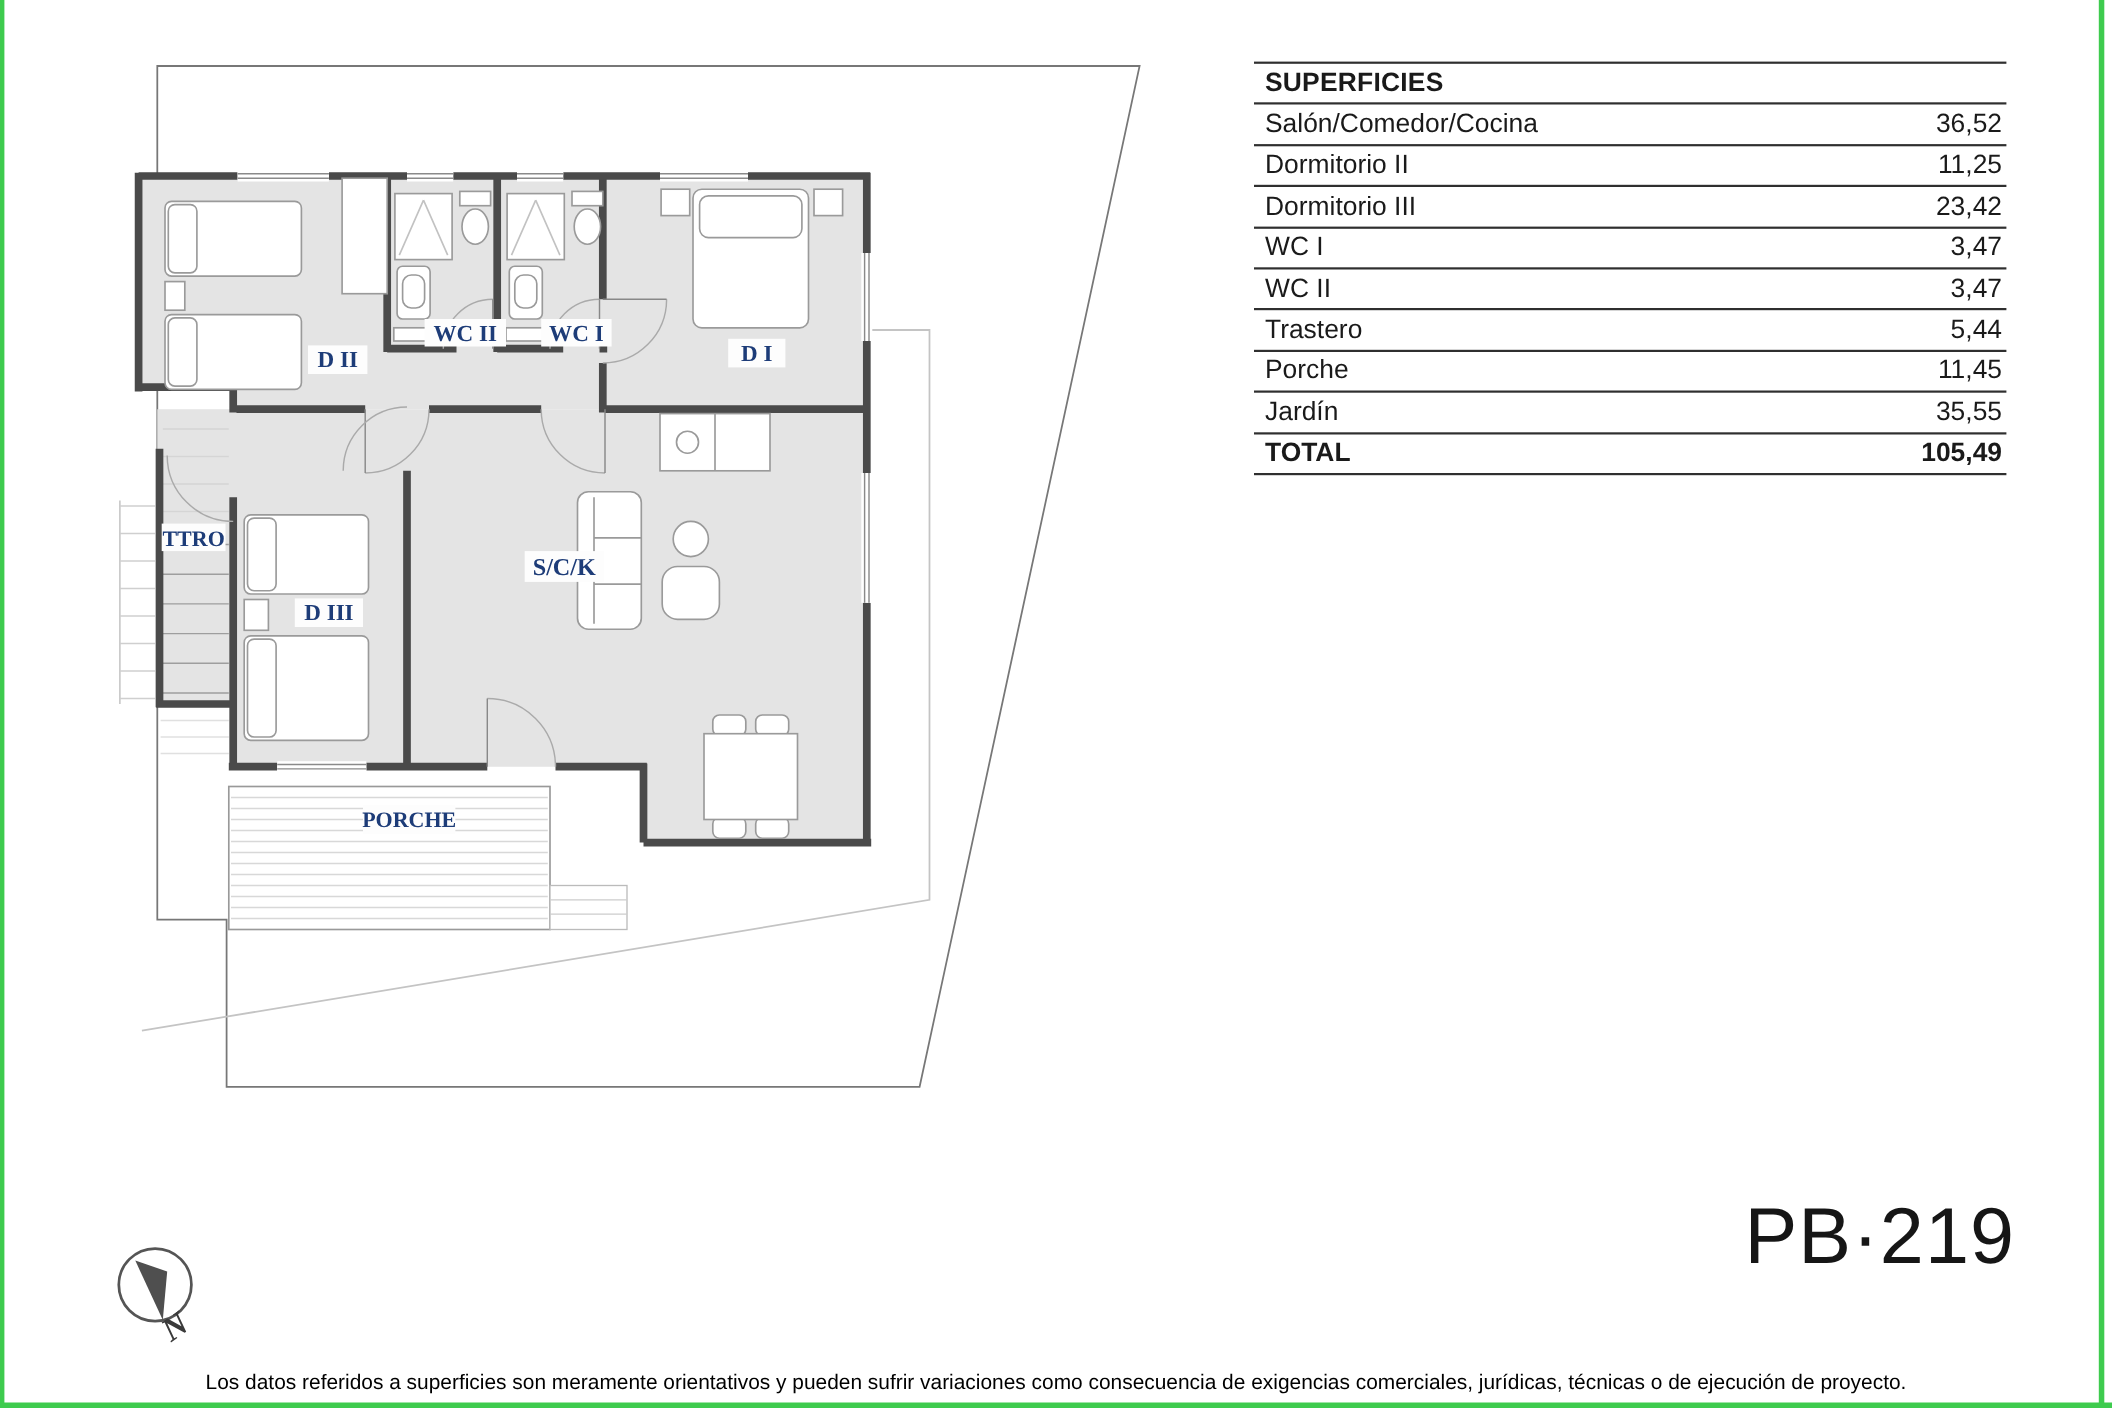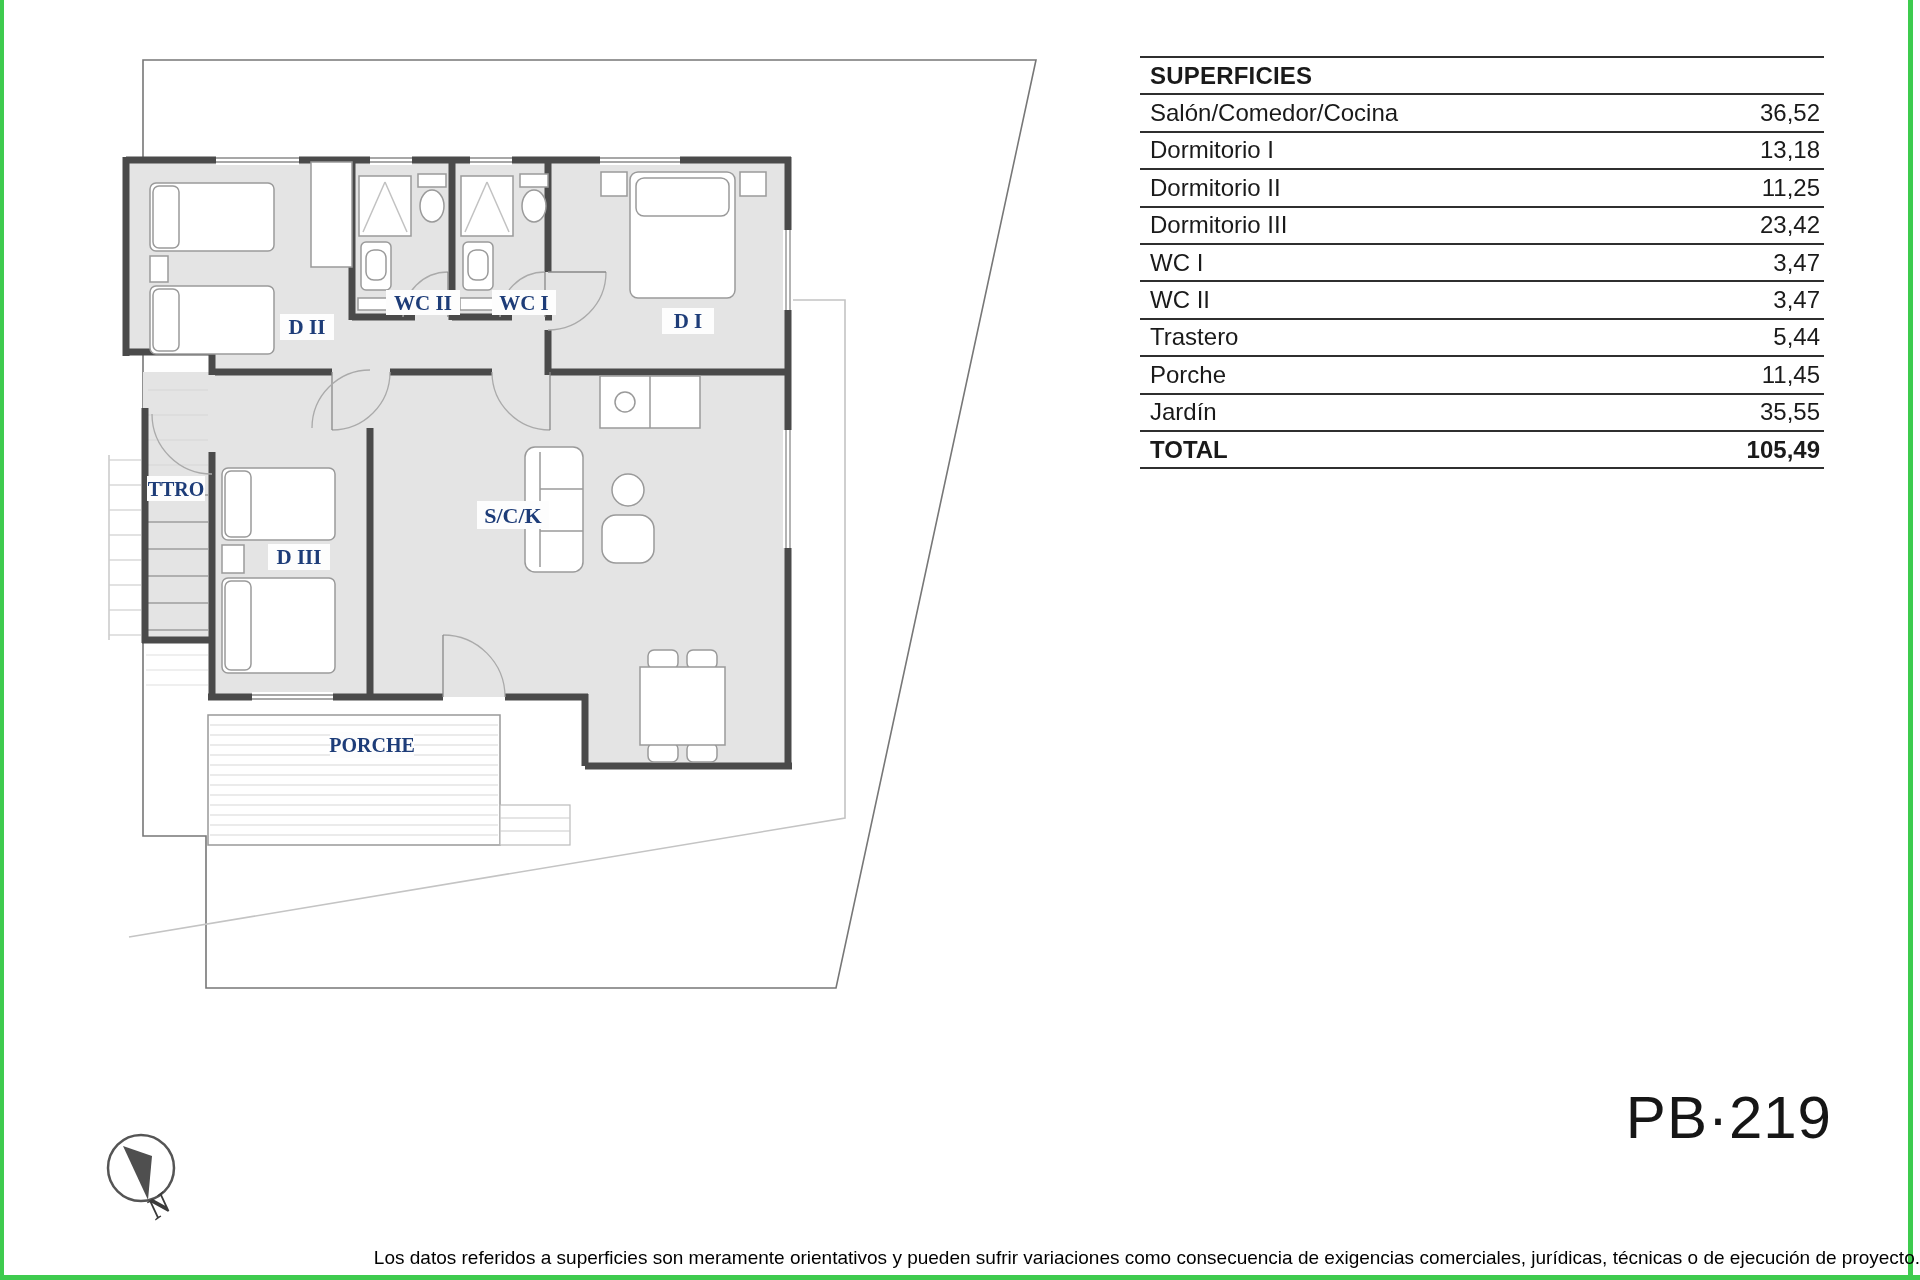--- a/index.html
+++ b/index.html
@@ -15,24 +15,24 @@
   .srow{display:flex;align-items:center;height:35.4px;border-top:2px solid #2f2f2f;
         font-size:24px;line-height:1;justify-content:center;}
   .srow:last-child{border-bottom:2px solid #2f2f2f;}
   .srow .lbl{flex:1;padding-left:10px;white-space:nowrap;}
   .srow .val{padding-right:4px;text-align:right;white-space:nowrap;}
   .srow.header .lbl{font-weight:700;letter-spacing:0.2px;}
   .srow.total{font-weight:700;}
 
   
   #plan-code{position:absolute;left:1380px;top:1088px;width:452px;text-align:right;
-             font-size:60px;font-weight:400;letter-spacing:1px;color:#161616;line-height:1;}
-
-  
-  #disclaimer{position:absolute;left:0;top:1247px;width:1920px;text-align:right;
+             font-size:72px;font-weight:400;letter-spacing:1px;color:#161616;line-height:1;}
+
+  
+  #disclaimer{position:absolute;left:0;top:1247px;width:1920px;text-align:center;
               font-size:19px;color:#000;}
 
   
   #plan{position:absolute;left:90px;top:30px;}
   .room-label{font-family:"Liberation Serif",serif;font-weight:700;fill:#1d3c78;}
 </style>
 </head>
 <body>
 <div id="page">
 
@@ -239,24 +239,20 @@
 
   <div id="surfaces">
     <div class="srow header">
       <span class="lbl">SUPERFICIES</span>
     </div>
     <div class="srow">
       <span class="lbl">Salón/Comedor/Cocina</span>
       <span class="val">36,52</span>
     </div>
     <div class="srow">
-      <span class="lbl">Dormitorio I</span>
-      <span class="val">13,18</span>
-    </div>
-    <div class="srow">
       <span class="lbl">Dormitorio II</span>
       <span class="val">11,25</span>
     </div>
     <div class="srow">
       <span class="lbl">Dormitorio III</span>
       <span class="val">23,42</span>
     </div>
     <div class="srow">
       <span class="lbl">WC I</span>
       <span class="val">3,47</span>

